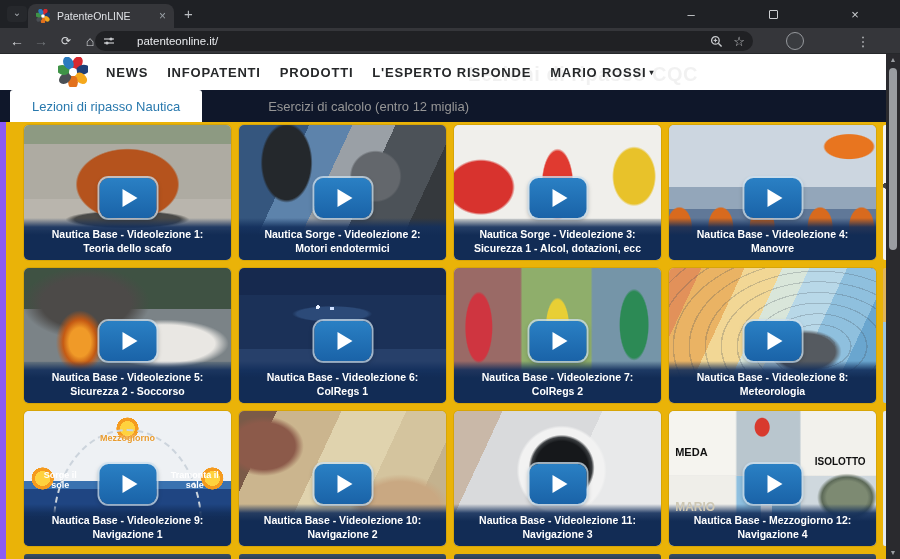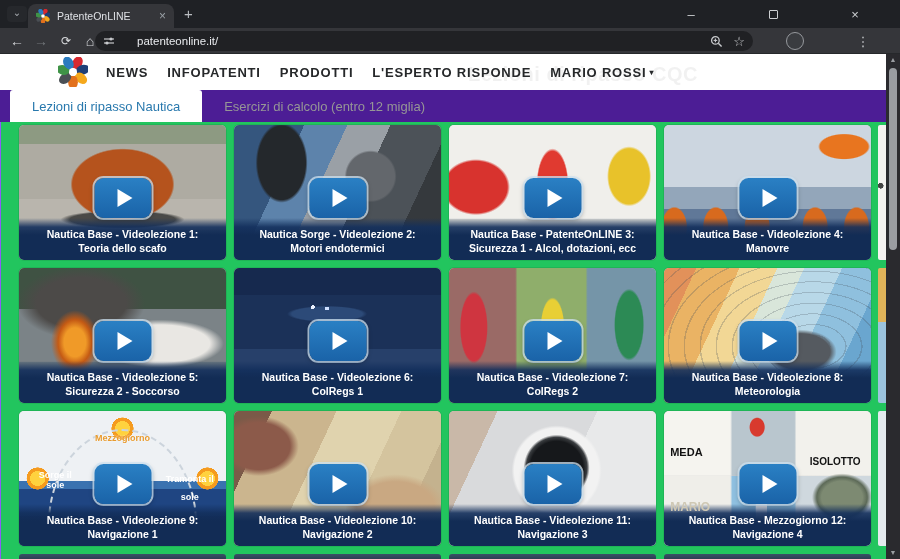--- a/index.html
+++ b/index.html
@@ -43,25 +43,25 @@
   .ghost{position:absolute;left:468px;top:9px;font-size:20px;font-weight:600;letter-spacing:.5px;
     color:rgba(60,60,60,.07);white-space:nowrap;z-index:0;}
   .site-nav{position:absolute;top:0;left:0;right:0;height:36px;display:flex;align-items:center;
     padding-left:14px;z-index:1;margin-left:44px;}
   .logo{width:30px;height:30px;margin-right:18px;flex:0 0 30px;}
   .nav-item{font-size:13px;font-weight:700;letter-spacing:.8px;color:#26282a;margin-right:19px;
     cursor:pointer;white-space:nowrap;}
   .user-menu{font-size:13px;font-weight:700;letter-spacing:.8px;color:#26282a;cursor:pointer;white-space:nowrap;}
   .user-menu .caret{font-size:8px;vertical-align:2px;margin-left:3px;}
 
-  .site-tabs{position:absolute;top:36px;left:0;right:0;height:32px;background:#4c1d95;display:flex;align-items:stretch;}
+  .site-tabs{position:absolute;top:36px;left:0;right:0;height:32px;background:#0f172a;display:flex;align-items:stretch;gap:44px;}
   .stab{display:flex;align-items:center;padding:0 22px;font-size:13px;color:#969696;cursor:pointer;white-space:nowrap;}
   .stab.active{background:#fff;color:#2878ad;border-radius:3px 3px 0 0;margin-left:10px;}
 
-  .content{position:absolute;top:68px;left:0;right:0;bottom:0;background:#22c55e;border-left:1px solid #8b5cf6;}
+  .content{position:absolute;top:68px;left:0;right:0;bottom:0;background:#eab308;border-left:6px solid #8b5cf6;}
 
   .grid{position:absolute;left:18px;top:3px;display:grid;grid-template-columns:repeat(4,207px);
     grid-auto-rows:135px;gap:8px;}
   .card{position:relative;border-radius:5px;overflow:hidden;cursor:pointer;background:#ccc;
     box-shadow:0 0 0 1px rgba(0,0,0,.08);}
   .thumb{position:absolute;inset:0;}
   .caption{position:absolute;left:0;right:0;bottom:0;padding:9px 3px 5px;text-align:center;color:#fff;
     font-weight:700;font-size:10.5px;line-height:14px;
     background:linear-gradient(180deg,rgba(19,47,92,0),rgba(19,47,92,.9) 9px,#122c55 17px);}
   .caption span{display:block;}
@@ -117,21 +117,21 @@
     linear-gradient(115deg,#e2915a 0 12%,#eab364 12% 28%,#f2d795 28% 42%,#d9e6da 42% 52%,#b8d8e8 52% 66%,#8fc0de 66% 82%,#6aa6cf 82%);}
   .t9{background:
     radial-gradient(circle 13px at 50% 13%,#ffd23e 0 58%,#f59b1e 58% 84%,rgba(0,0,0,0) 86%),
     radial-gradient(circle 13px at 9% 50%,#ffd23e 0 58%,#f59b1e 58% 84%,rgba(0,0,0,0) 86%),
     radial-gradient(circle 13px at 91% 50%,#ffd23e 0 58%,#f59b1e 58% 84%,rgba(0,0,0,0) 86%),
     linear-gradient(180deg,#eef1f4 0 52%,#3a72b0 52% 58%,#1f4582 58% 78%,#162f62 78%);}
   .t9::before{content:"";position:absolute;left:14%;right:14%;top:13%;height:72%;
     border:2px dashed #ccd4dc;border-bottom:none;border-radius:50% 50% 0 0/95% 95% 0 0;}
   .t9 .lbl0{top:16%;left:50%;transform:translateX(-50%);color:#e89b2e;font-size:9px;text-shadow:0 0 2px #fff;}
   .t9 .lbl1{top:44%;left:5%;width:52px;color:#fff;font-size:9px;text-align:center;line-height:10px;}
-  .t9 .lbl2{top:44%;right:3%;width:60px;color:#fff;font-size:9px;text-align:center;line-height:18px;}
+  .t9 .lbl2{top:44%;right:3%;width:60px;color:#fff;font-size:9px;text-align:center;line-height:10px;}
   .t10{background:
     radial-gradient(ellipse 40px 30px at 12% 26%,#8c5a4a 0 78%,rgba(0,0,0,0) 100%),
     radial-gradient(ellipse 50px 34px at 78% 72%,#c9a882 0 78%,rgba(0,0,0,0) 100%),
     linear-gradient(115deg,#7a5a48 0 14%,#cbb58e 14% 38%,#e0d3ae 38% 62%,#d4c49e 62% 82%,#c4b28e 82%);}
   .t11{background:
     radial-gradient(circle 33px at 52% 42%,#16181b 0 80%,#3a3d40 92%,rgba(0,0,0,0) 100%),
     radial-gradient(circle 45px at 52% 44%,#f2f2f2 0 94%,rgba(0,0,0,0) 100%),
     linear-gradient(115deg,#c9b8a8 0 18%,#d9dadc 18% 55%,#e8e9ea 55%);}
   .t12{background-image:
     radial-gradient(ellipse 6px 26px at 47% 72%,#ffffff 0 88%,rgba(0,0,0,0) 100%),
@@ -263,21 +263,21 @@
           <div class="caption">
             <span>Nautica Sorge - Videolezione 2:</span>
             <span>Motori endotermici</span>
           </div>
         </div>
         <div class="card">
           <div class="thumb t3"></div>
           <span class="sida">SIDA</span>
           <div class="play"></div>
           <div class="caption">
-            <span>Nautica Base - PatenteOnLINE 3:</span>
+            <span>Nautica Sorge - Videolezione 3:</span>
             <span>Sicurezza 1 - Alcol, dotazioni, ecc</span>
           </div>
         </div>
         <div class="card">
           <div class="thumb t4"></div>
           <span class="sida">SIDA</span>
           <div class="play"></div>
           <div class="caption">
             <span>Nautica Base - Videolezione 4:</span>
             <span>Manovre</span>

